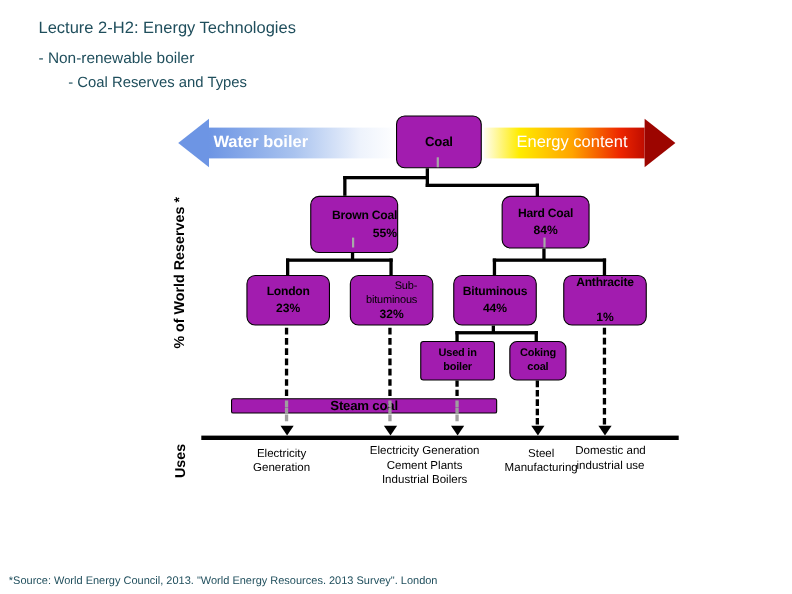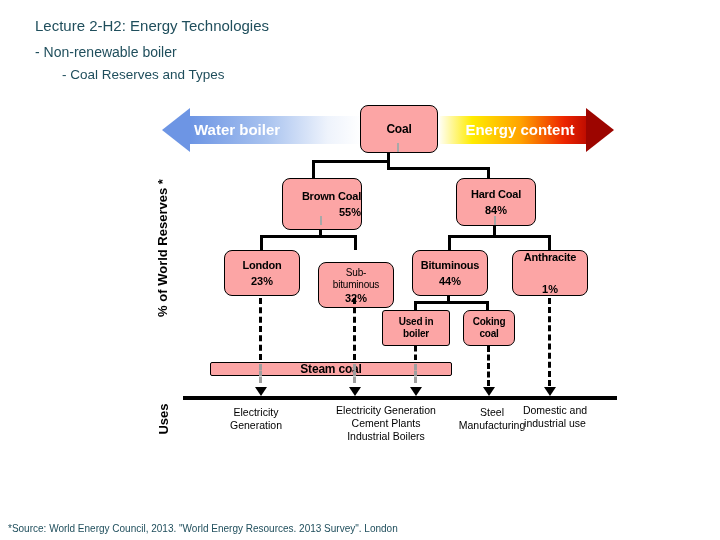--- a/index.html
+++ b/index.html
@@ -17,40 +17,40 @@
     border-right:28px solid #6d95e4;border-top:22px solid transparent;border-bottom:22px solid transparent;}
   .warrow-body{position:absolute;left:190px;top:116px;width:172px;height:28px;
     background:linear-gradient(to right,#6d95e4 0%,#a9c3ef 45%,#eef3fc 80%,#ffffff 100%);}
   .warrow-label{position:absolute;left:190px;top:116px;width:172px;height:28px;line-height:28px;
     color:#fff;font-size:15px;font-weight:600;padding-left:4px;box-sizing:border-box;}
   .earrow-body{position:absolute;left:440px;top:116px;width:146px;height:28px;
     background:linear-gradient(to right,#fffef0 0%,#ffec00 22%,#ffa300 55%,#ed2500 85%,#c00d00 100%);}
   .earrow-head{position:absolute;left:586px;top:108px;width:0;height:0;
     border-left:28px solid #9c0500;border-top:22px solid transparent;border-bottom:22px solid transparent;}
   .earrow-label{position:absolute;left:440px;top:116px;width:146px;height:28px;line-height:28px;
-    color:#fff;font-size:15px;font-weight:700;text-align:center;padding-left:14px;box-sizing:border-box;}
+    color:#fff;font-size:15px;font-weight:400;text-align:center;padding-left:14px;box-sizing:border-box;}
 
   
   .vlabel{position:absolute;font-weight:bold;color:#000;text-align:center;transform:rotate(-90deg);}
   .reserves{left:78px;top:240px;width:170px;height:16px;font-size:13px;}
   .uses{left:144px;top:411px;width:40px;height:16px;font-size:13px;}
 
   
-  .nbox{position:absolute;background:#fca5a5;border:1.6px solid #000;border-radius:8px;
+  .nbox{position:absolute;background:#a21caf;border:1.6px solid #000;border-radius:8px;
     display:flex;flex-direction:column;align-items:center;justify-content:center;
     text-align:center;box-sizing:border-box;}
   .nbox .nm{font-weight:bold;font-size:11px;white-space:pre-line;line-height:12px;letter-spacing:-0.2px;}
   .nbox .nm.light{font-weight:normal;font-size:10px;}
   .nbox .pct{font-weight:bold;font-size:11px;margin-top:4px;}
   .coal{left:360px;top:105px;width:78px;height:48px;}
   .coal .nm{font-size:12px;}
   .brown{left:282px;top:178px;width:80px;height:52px;align-items:flex-end;}
   .hard{left:456px;top:178px;width:80px;height:48px;}
   .lignite{left:224px;top:250px;width:76px;height:46px;}
-  .subbit{left:318px;top:262px;width:76px;height:46px;}
+  .subbit{left:318px;top:250px;width:76px;height:46px;text-align:right;}
   .bitum{left:412px;top:250px;width:76px;height:46px;}
   .anthr{left:512px;top:250px;width:76px;height:46px;justify-content:space-between;}
   .boiler{left:382px;top:310px;width:68px;height:36px;border-radius:3px;}
   .boiler .nm,.coking .nm{font-size:10px;line-height:12px;}
   .coking{left:463px;top:310px;width:52px;height:36px;border-radius:7px;}
   .steam{left:210px;top:362px;width:242px;height:14px;border-radius:2px;border-width:1.4px;}
   .steam .nm{font-size:12px;}
   .stub{position:absolute;width:2px;height:9px;background:#a8a8a8;}
 
   

